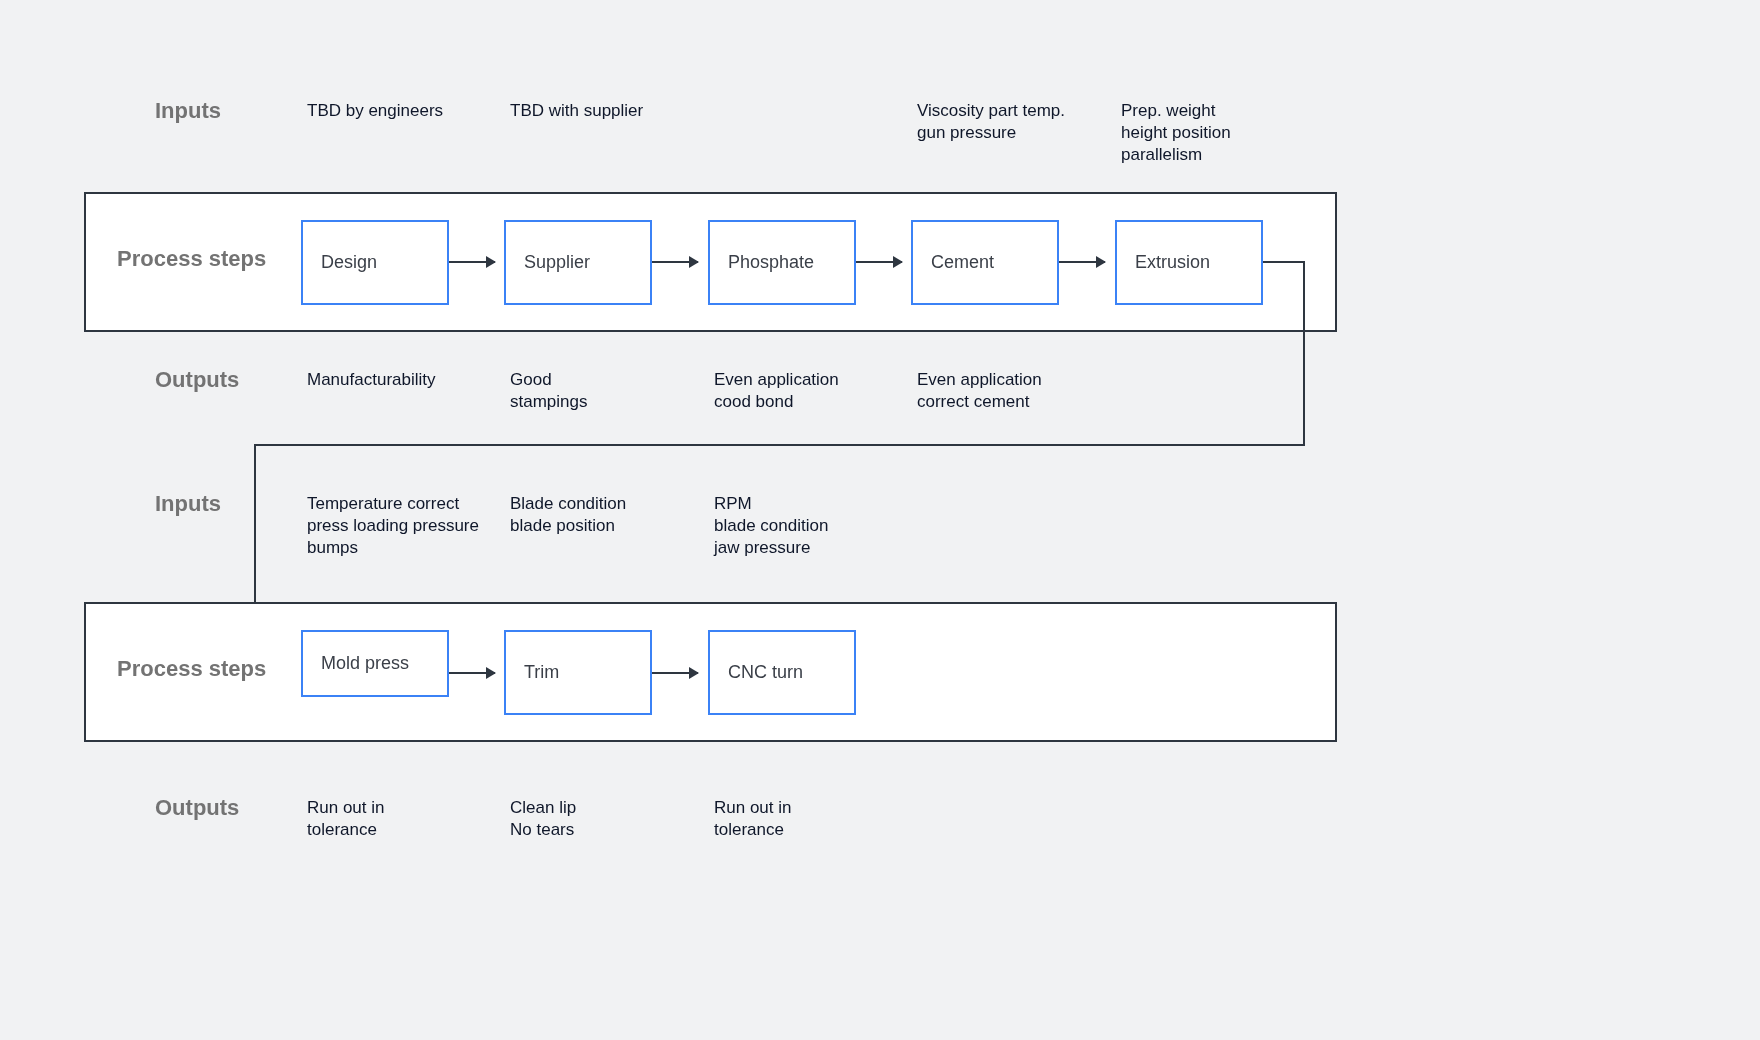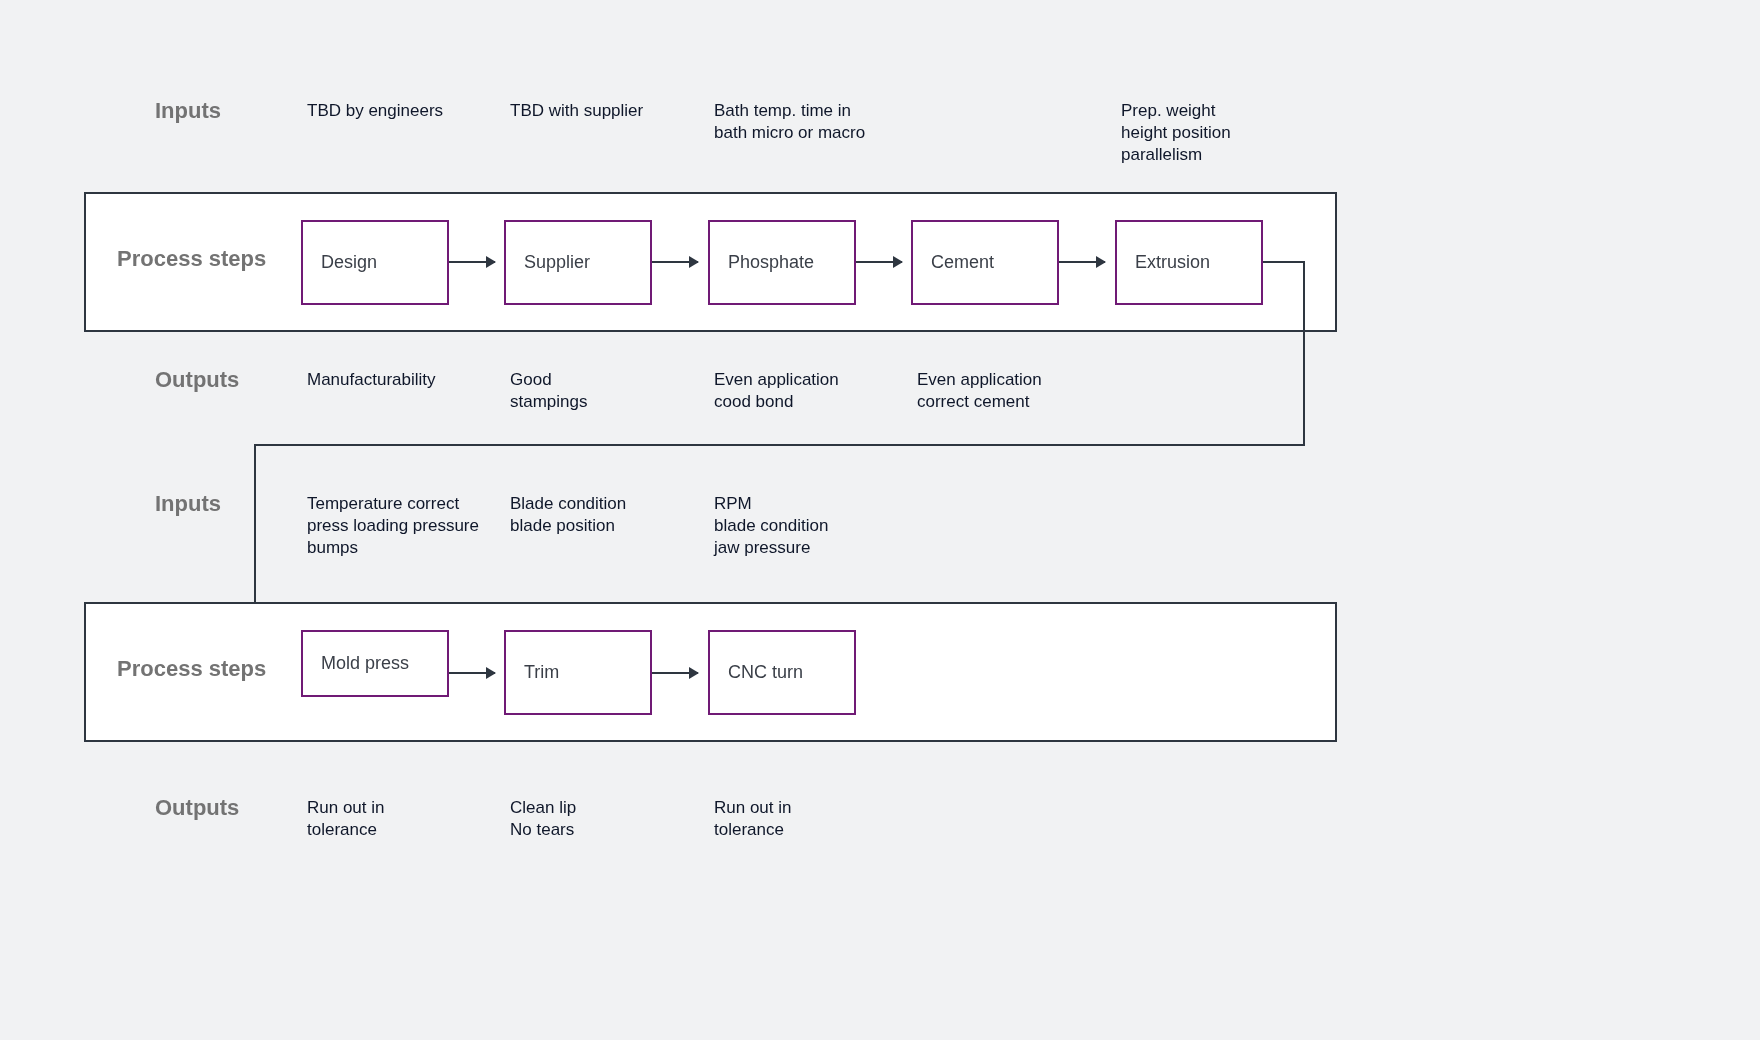--- a/index.html
+++ b/index.html
@@ -31,21 +31,21 @@
   }
   .panel {
     position: absolute;
     background: #ffffff;
     border: 2px solid #2e3640;
     box-sizing: border-box;
   }
   .stepbox {
     position: absolute;
     background: #ffffff;
-    border: 2px solid #701a75;
+    border: 2px solid #3b82f6;
     box-sizing: border-box;
     display: flex;
     align-items: center;
     padding-left: 18px;
     font-size: 18px;
     color: #3a3f48;
   }
   
   .harrow {
     position: absolute;
@@ -76,22 +76,22 @@
   }
 </style>
 </head>
 <body>
 
 <div class="canvas">
 
   <div class="rowlabel" style="left:155px; top:100px;">Inputs</div>
   <div class="celltext" style="left:307px; top:100px; width:180px;">TBD by engineers</div>
   <div class="celltext" style="left:510px; top:100px; width:180px;">TBD with supplier</div>
-  <div class="celltext" style="left:714px; top:100px; width:200px;">Bath temp. time in
-bath micro or macro</div>
+  <div class="celltext" style="left:917px; top:100px; width:190px;">Viscosity part temp.
+gun pressure</div>
   <div class="celltext" style="left:1121px; top:100px; width:190px;">Prep. weight
 height position
 parallelism</div>
 
   <div class="panel" style="left:84px; top:192px; width:1253px; height:140px;"></div>
   <div class="rowlabel" style="left:117px; top:248px;">Process
 steps</div>
 
   <div class="stepbox" style="left:301px; top:220px; width:148px; height:85px;">Design</div>
   <div class="stepbox" style="left:504px; top:220px; width:148px; height:85px;">Supplier</div>

